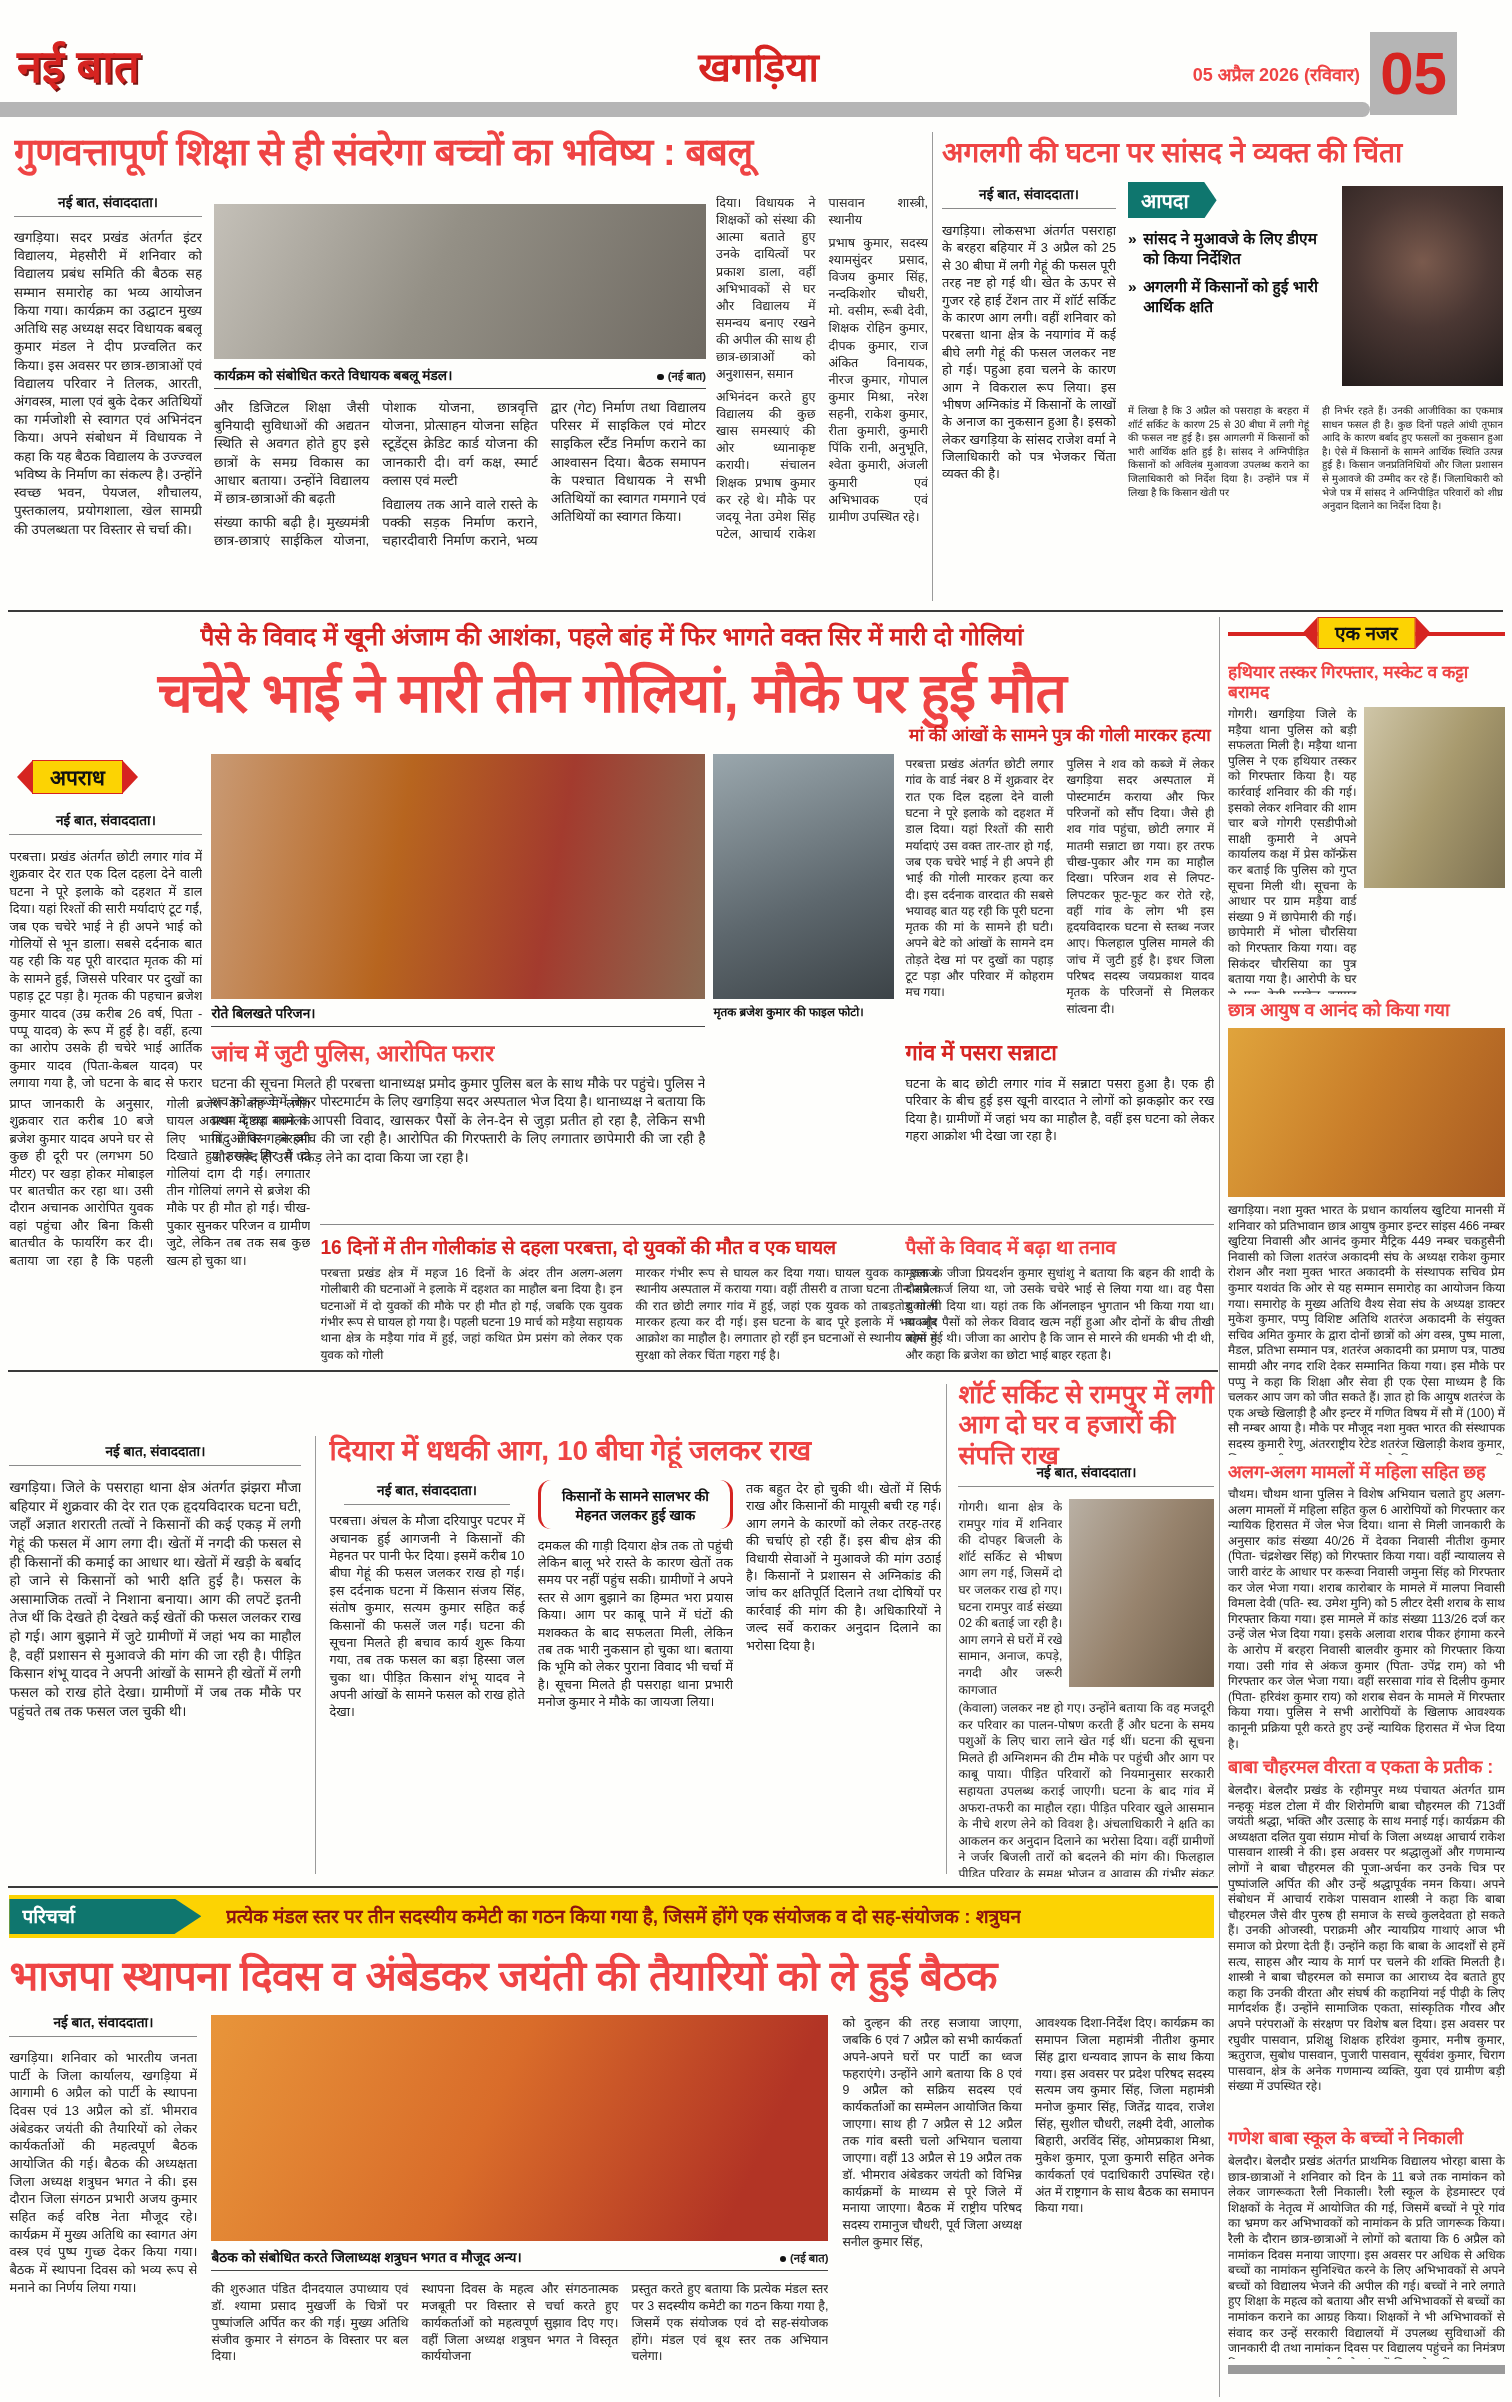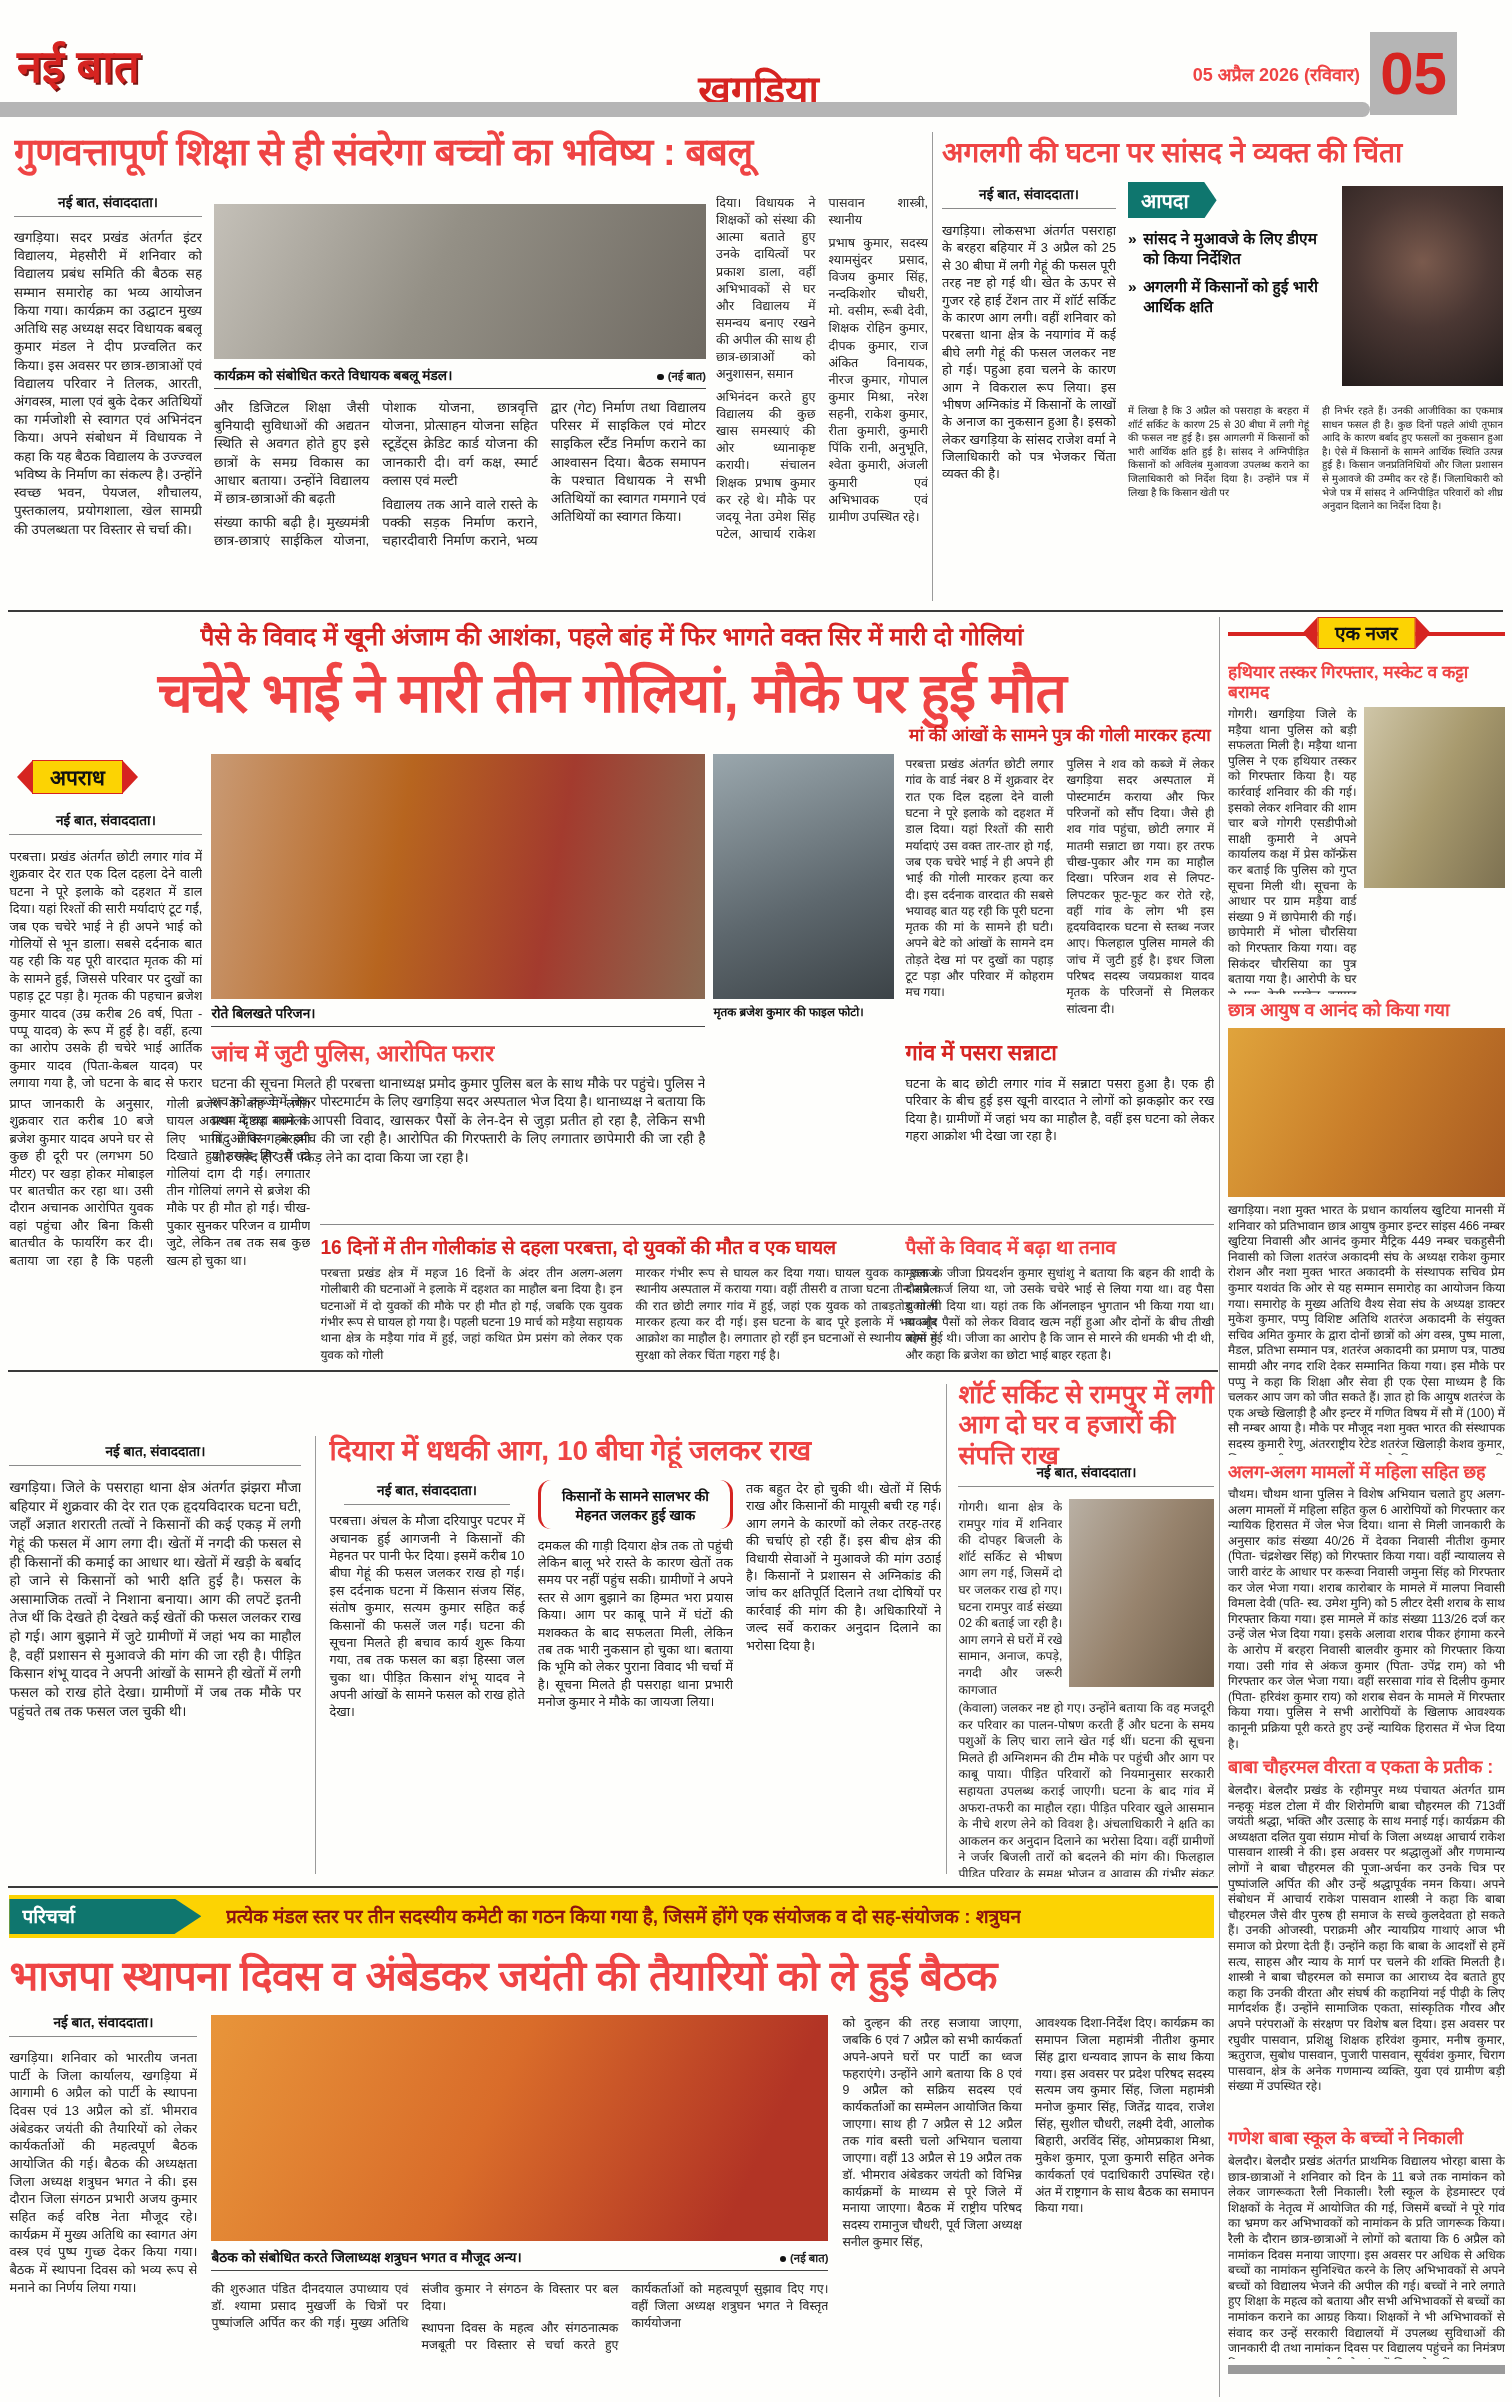--- a/index.html
+++ b/index.html
@@ -44,21 +44,21 @@
   .cols3{column-count:3;column-gap:13px;}
 </style>
 </head>
 <body>
 
 <div id="page">
 
   <div class="abs" style="left:17px;top:34px;width:264px;">
     <span class="hl red" style="font-size:45px;text-shadow:1.9px 1.9px 0 #7a1513;">नई बात</span>
   </div>
-  <div class="abs" style="left:603px;top:38px;width:311px;text-align:center;margin-top:23px;">
+  <div class="abs" style="left:603px;top:38px;width:311px;text-align:center;">
     <span class="hl red" style="font-size:40px;">खगड़िया</span>
   </div>
   <div class="abs hl" style="left:1158px;top:62px;width:202px;text-align:right;font-size:18px;">05 अप्रैल 2026 (रविवार)</div>
   <div class="abs" style="left:1370px;top:32px;width:87px;height:83px;background:#b5b5b5;
        display:flex;align-items:center;justify-content:center;">
     <span class="hl red" style="font-size:60px;">05</span>
   </div>
   <div class="abs" style="left:0px;top:102px;width:1370px;height:15px;background:#b5b5b5;border-radius:0 7.5px 7.5px 0;"></div>
 
   <div class="abs" style="left:14px;top:124px;width:913px;height:480px;">
@@ -194,20 +194,21 @@
     <div class="byline abs" style="top:121px;left:0;width:188px;">नई बात, संवाददाता।</div>
     <div class="body-txt abs" style="top:158px;left:0;width:188px;height:344px;font-size:13px;">खगड़िया। शनिवार को भारतीय जनता पार्टी के जिला कार्यालय, खगड़िया में आगामी 6 अप्रैल को पार्टी के स्थापना दिवस एवं 13 अप्रैल को डॉ. भीमराव अंबेडकर जयंती की तैयारियों को लेकर कार्यकर्ताओं की महत्वपूर्ण बैठक आयोजित की गई। बैठक की अध्यक्षता जिला अध्यक्ष शत्रुघन भगत ने की। इस दौरान जिला संगठन प्रभारी अजय कुमार सहित कई वरिष्ठ नेता मौजूद रहे। कार्यक्रम में मुख्य अतिथि का स्वागत अंग वस्त्र एवं पुष्प गुच्छ देकर किया गया। बैठक में स्थापना दिवस को भव्य रूप से मनाने का निर्णय लिया गया।</div>
     <div class="abs ph ph-banner" style="top:124px;left:202px;width:617px;height:226px;"></div>
     <div class="abs" style="top:356px;left:202px;width:617px;display:flex;justify-content:space-between;align-items:baseline;border-bottom:1.9px solid #444;padding-bottom:3.8px;">
       <span class="caption">बैठक को संबोधित करते जिलाध्यक्ष शत्रुघन भगत व मौजूद अन्य।</span>
       <span class="credit"><span class="dot-icon"></span><span>(नई बात)</span></span>
     </div>
     <div class="abs cols3 body-txt" style="top:390px;left:202px;width:617px;height:111px;font-size:12.4px;">
       <p>की शुरुआत पंडित दीनदयाल उपाध्याय एवं डॉ. श्यामा प्रसाद मुखर्जी के चित्रों पर पुष्पांजलि अर्पित कर की गई। मुख्य अतिथि संजीव कुमार ने संगठन के विस्तार पर बल दिया।</p>
       <p>स्थापना दिवस के महत्व और संगठनात्मक मजबूती पर विस्तार से चर्चा करते हुए कार्यकर्ताओं को महत्वपूर्ण सुझाव दिए गए। वहीं जिला अध्यक्ष शत्रुघन भगत ने विस्तृत कार्ययोजना</p>
+      <p>प्रस्तुत करते हुए बताया कि प्रत्येक मंडल स्तर पर 3 सदस्यीय कमेटी का गठन किया गया है, जिसमें एक संयोजक एवं दो सह-संयोजक होंगे। मंडल एवं बूथ स्तर तक अभियान चलेगा।</p>
     </div>
     <div class="abs cols2 body-txt" style="top:124px;left:833px;width:372px;height:377px;font-size:12.4px;">
       <p>को दुल्हन की तरह सजाया जाएगा, जबकि 6 एवं 7 अप्रैल को सभी कार्यकर्ता अपने-अपने घरों पर पार्टी का ध्वज फहराएंगे। उन्होंने आगे बताया कि 8 एवं 9 अप्रैल को सक्रिय सदस्य एवं कार्यकर्ताओं का सम्मेलन आयोजित किया जाएगा। साथ ही 7 अप्रैल से 12 अप्रैल तक गांव बस्ती चलो अभियान चलाया जाएगा। वहीं 13 अप्रैल से 19 अप्रैल तक डॉ. भीमराव अंबेडकर जयंती को विभिन्न कार्यक्रमों के माध्यम से पूरे जिले में मनाया जाएगा। बैठक में राष्ट्रीय परिषद सदस्य रामानुज चौधरी, पूर्व जिला अध्यक्ष सनील कुमार सिंह,</p>
       <p>आवश्यक दिशा-निर्देश दिए। कार्यक्रम का समापन जिला महामंत्री नीतीश कुमार सिंह द्वारा धन्यवाद ज्ञापन के साथ किया गया। इस अवसर पर प्रदेश परिषद सदस्य सत्यम जय कुमार सिंह, जिला महामंत्री मनोज कुमार सिंह, जितेंद्र यादव, राजेश सिंह, सुशील चौधरी, लक्ष्मी देवी, आलोक बिहारी, अरविंद सिंह, ओमप्रकाश मिश्रा, मुकेश कुमार, पूजा कुमारी सहित अनेक कार्यकर्ता एवं पदाधिकारी उपस्थित रहे। अंत में राष्ट्रगान के साथ बैठक का समापन किया गया।</p>
     </div>
   </div>
 
   <div class="abs rule-light" style="left:1219px;top:617px;width:0.9px;height:1780px;"></div>
   <div class="abs" style="left:1228px;top:617px;width:277px;height:1782px;">
     <div class="abs" style="top:15px;left:0;width:277px;height:3.8px;background:#d62421;"></div>

